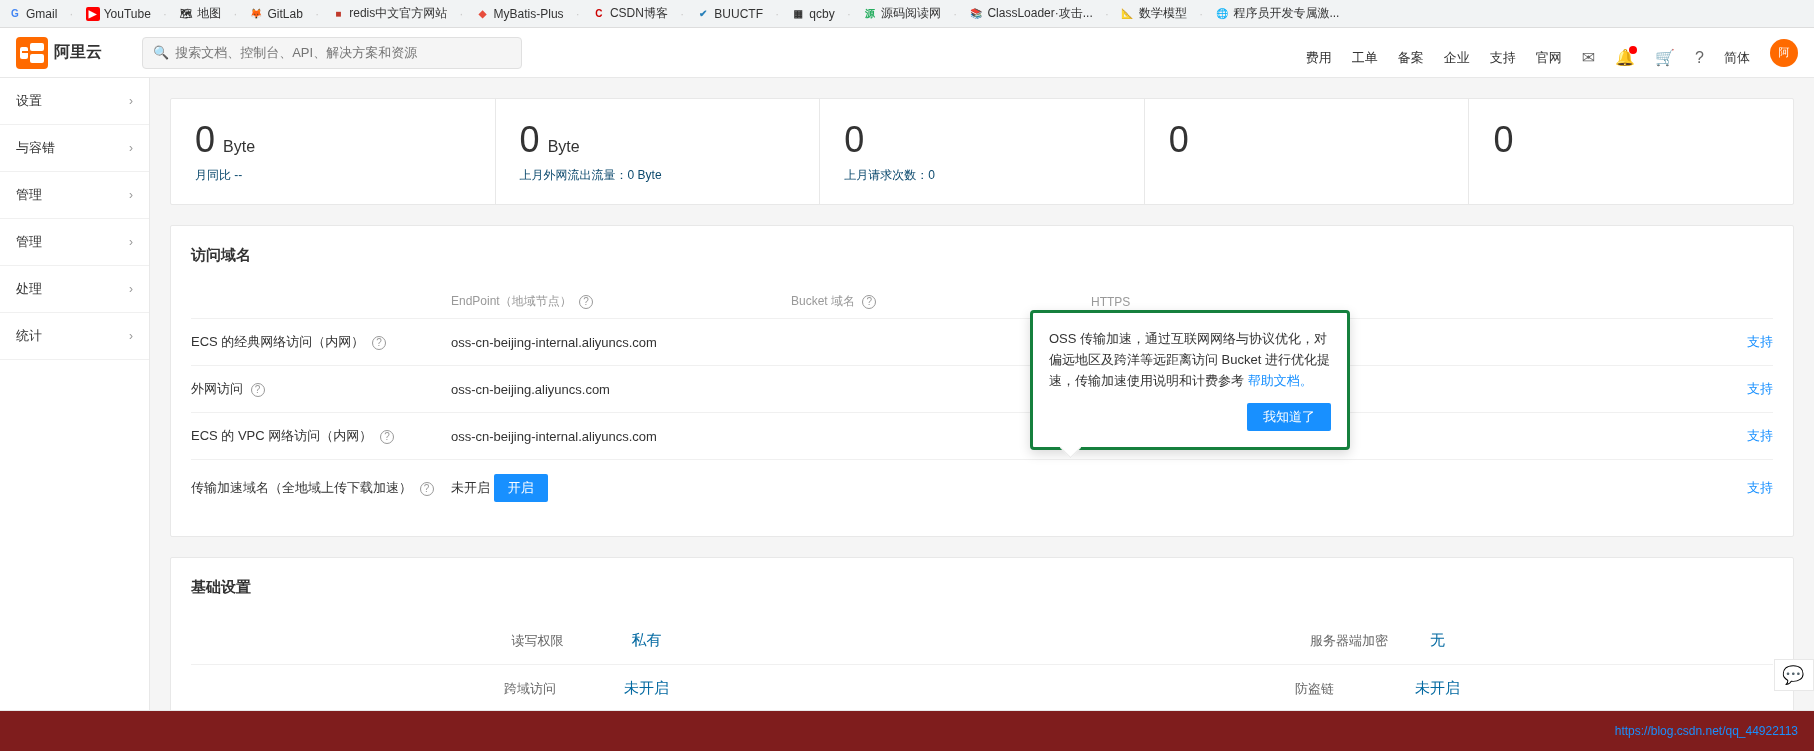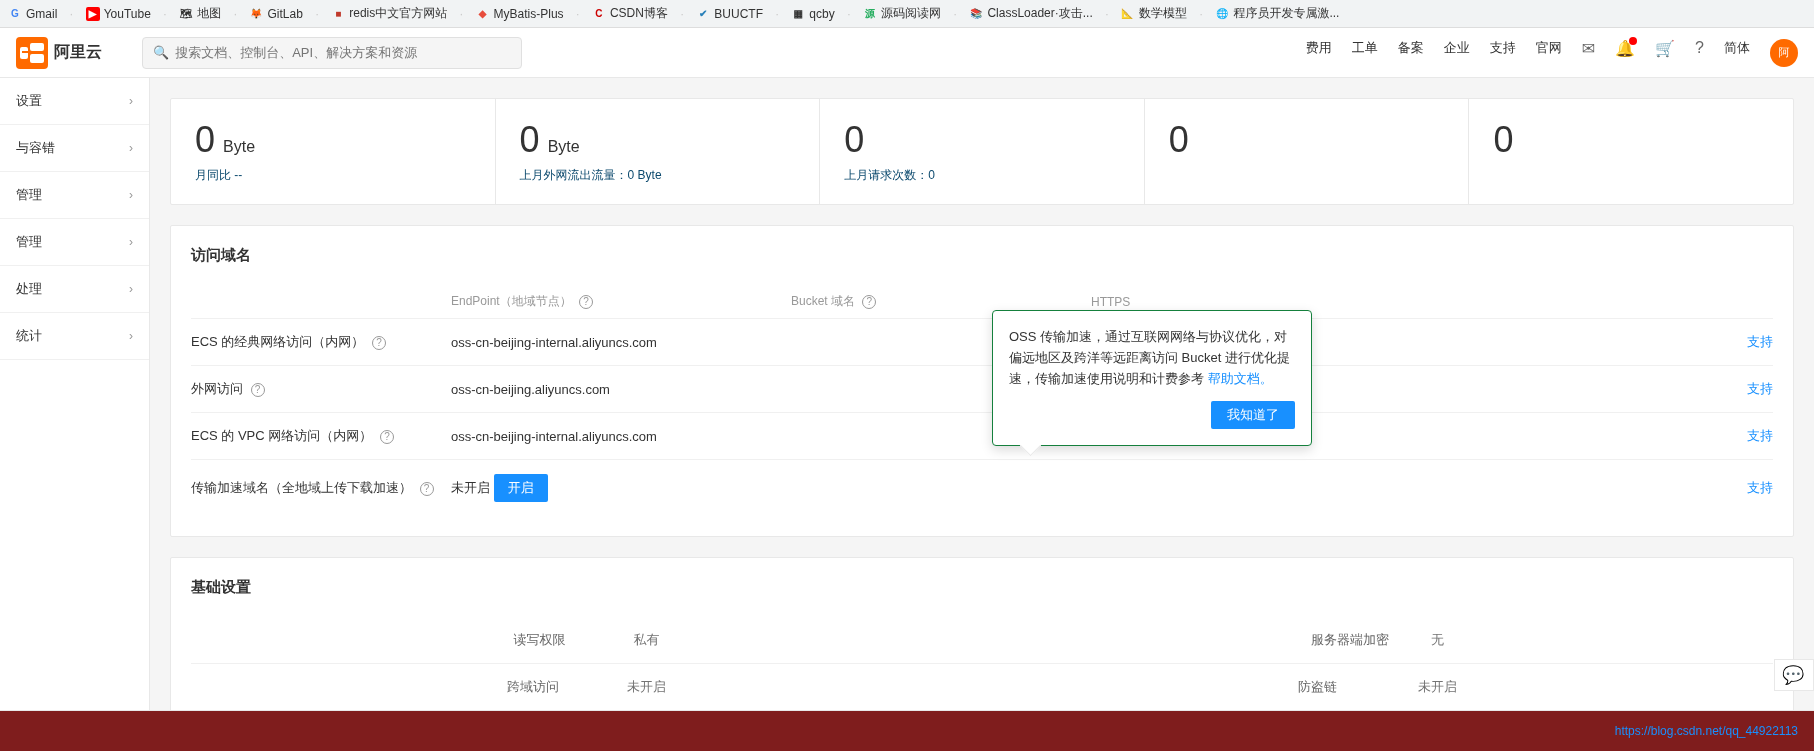--- a/index.html
+++ b/index.html
@@ -95,21 +95,21 @@
     .search-bar input {
       border: none;
       background: transparent;
       outline: none;
       font-size: 13px;
       color: #666;
       width: 100%;
     }
     .nav-items {
       display: flex;
-      align-items: flex-start;
+      align-items: flex-end;
       gap: 20px;
       margin-left: auto;
     }
     .nav-item {
       font-size: 13px;
       color: #333;
       cursor: pointer;
       white-space: nowrap;
     }
     .nav-icon {
@@ -276,34 +276,34 @@
       gap: 0;
     }
     .setting-row {
       display: flex;
       padding: 14px 0;
       border-bottom: 1px solid #f0f0f0;
       align-items: center;
       justify-content: center;
     }
     .setting-label { width: 120px; font-size: 13px; color: #666; }
-    .setting-value { font-size: 13px; color: #737373; }
+    .setting-value { font-size: 15px; color: #0369a1; }
 
     
     .tooltip-popup {
       position: fixed;
       background: white;
-      border: 1px solid #15803d;
+      border: 3px solid #15803d;
       border-radius: 4px;
       padding: 16px;
       width: 320px;
       box-shadow: 0 4px 12px rgba(0,0,0,0.15);
       z-index: 100;
       top: 310px;
-      left: 992px;
+      left: 1030px;
     }
     .tooltip-popup::before {
       content: '';
       position: absolute;
       bottom: -8px;
       left: 30px;
       width: 14px;
       height: 14px;
       background: white;
       border-right: 1px solid #e8e8e8;

